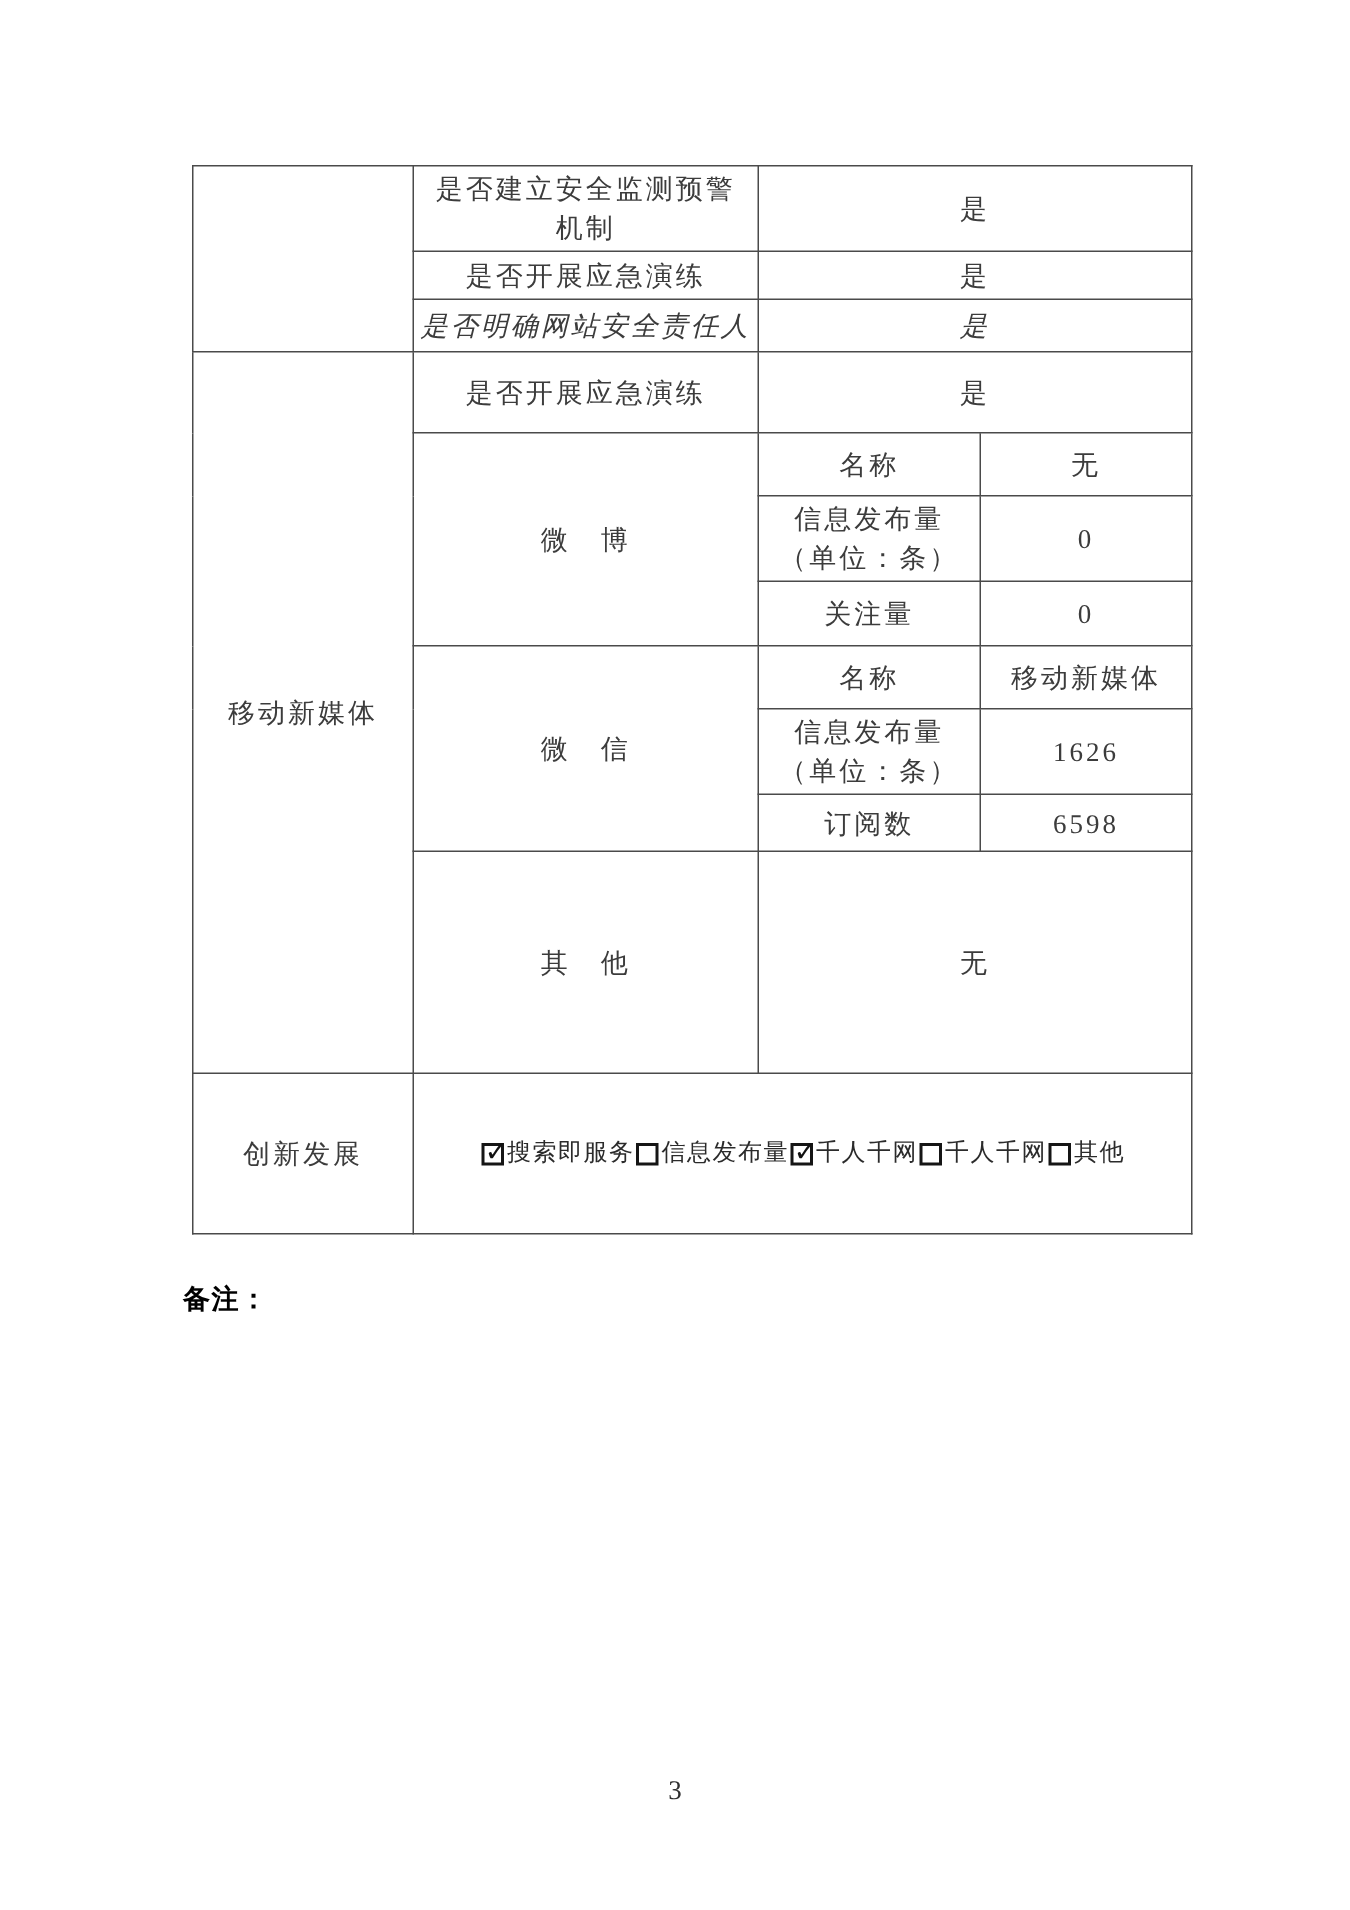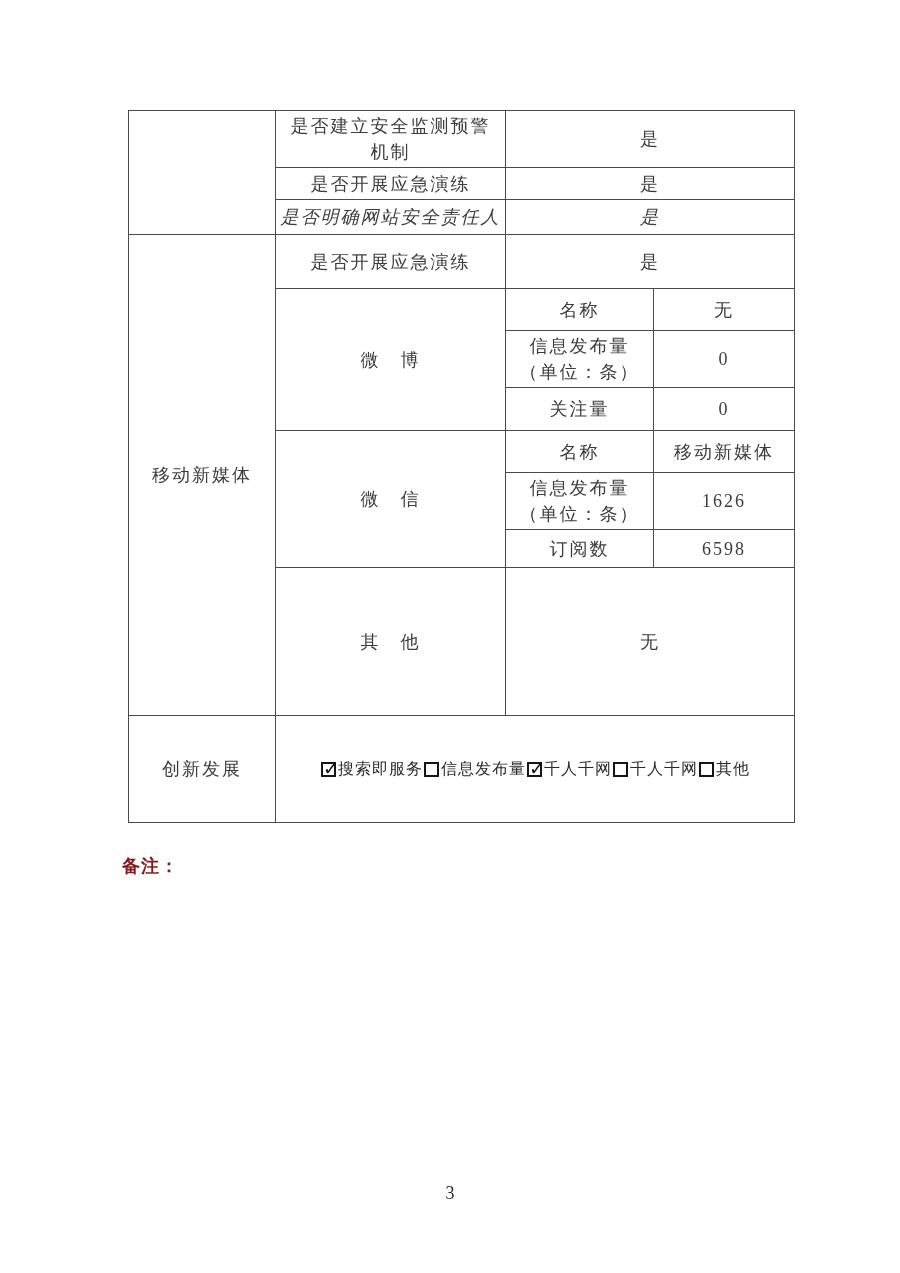--- a/index.html
+++ b/index.html
@@ -85,21 +85,21 @@
     color: #111;
     font-family: "DejaVu Sans", sans-serif;
   }
 
   .remarks {
     position: absolute;
     left: 122px; top: 854px;
     font-size: 18px;
     font-weight: bold;
     letter-spacing: 1px;
-    color: #7f1d1d;
+    color: #000000;
     font-family: "Liberation Sans", "DejaVu Sans", sans-serif;
   }
   .pagenum {
     position: absolute;
     left: 0; top: 1183px;
     width: 900px;
     text-align: center;
     font-size: 18px;
     color: #2e2e2e;
   }

